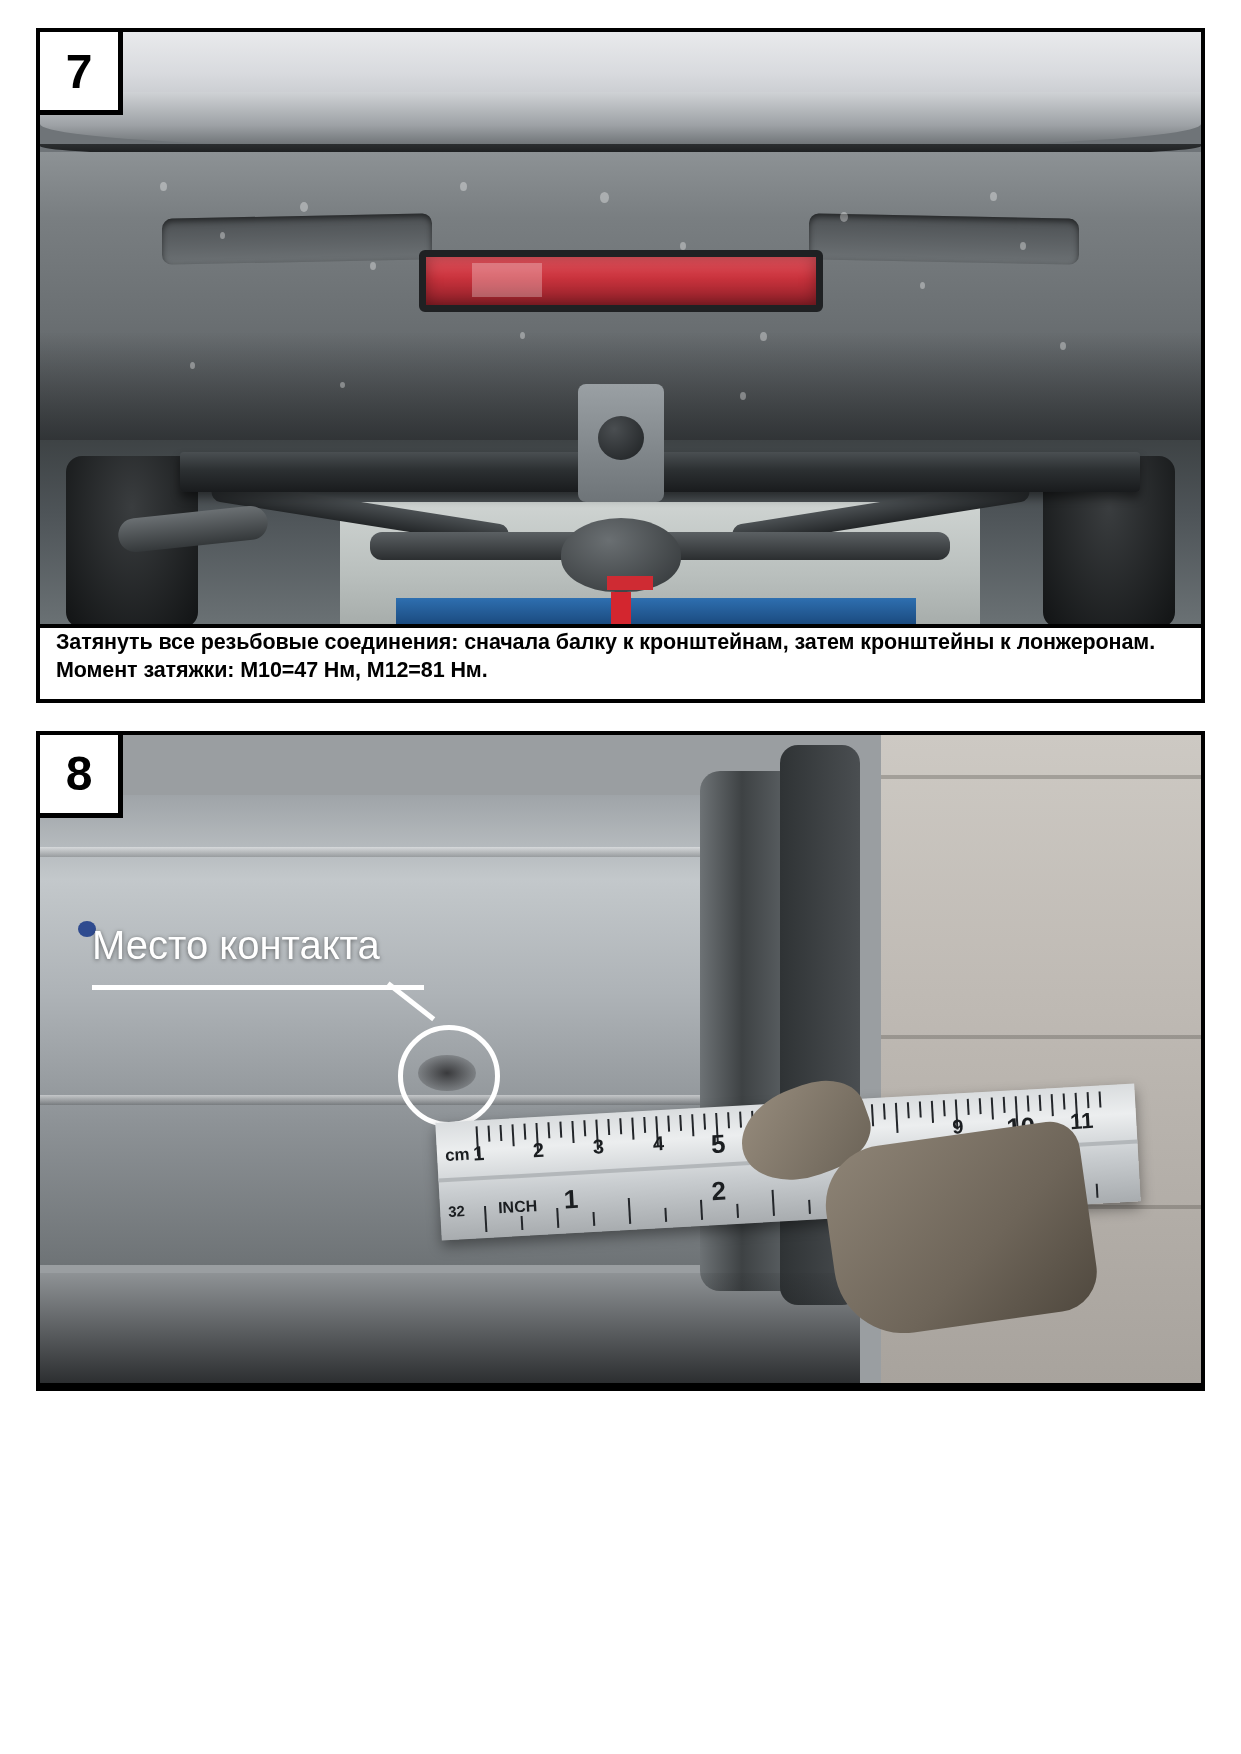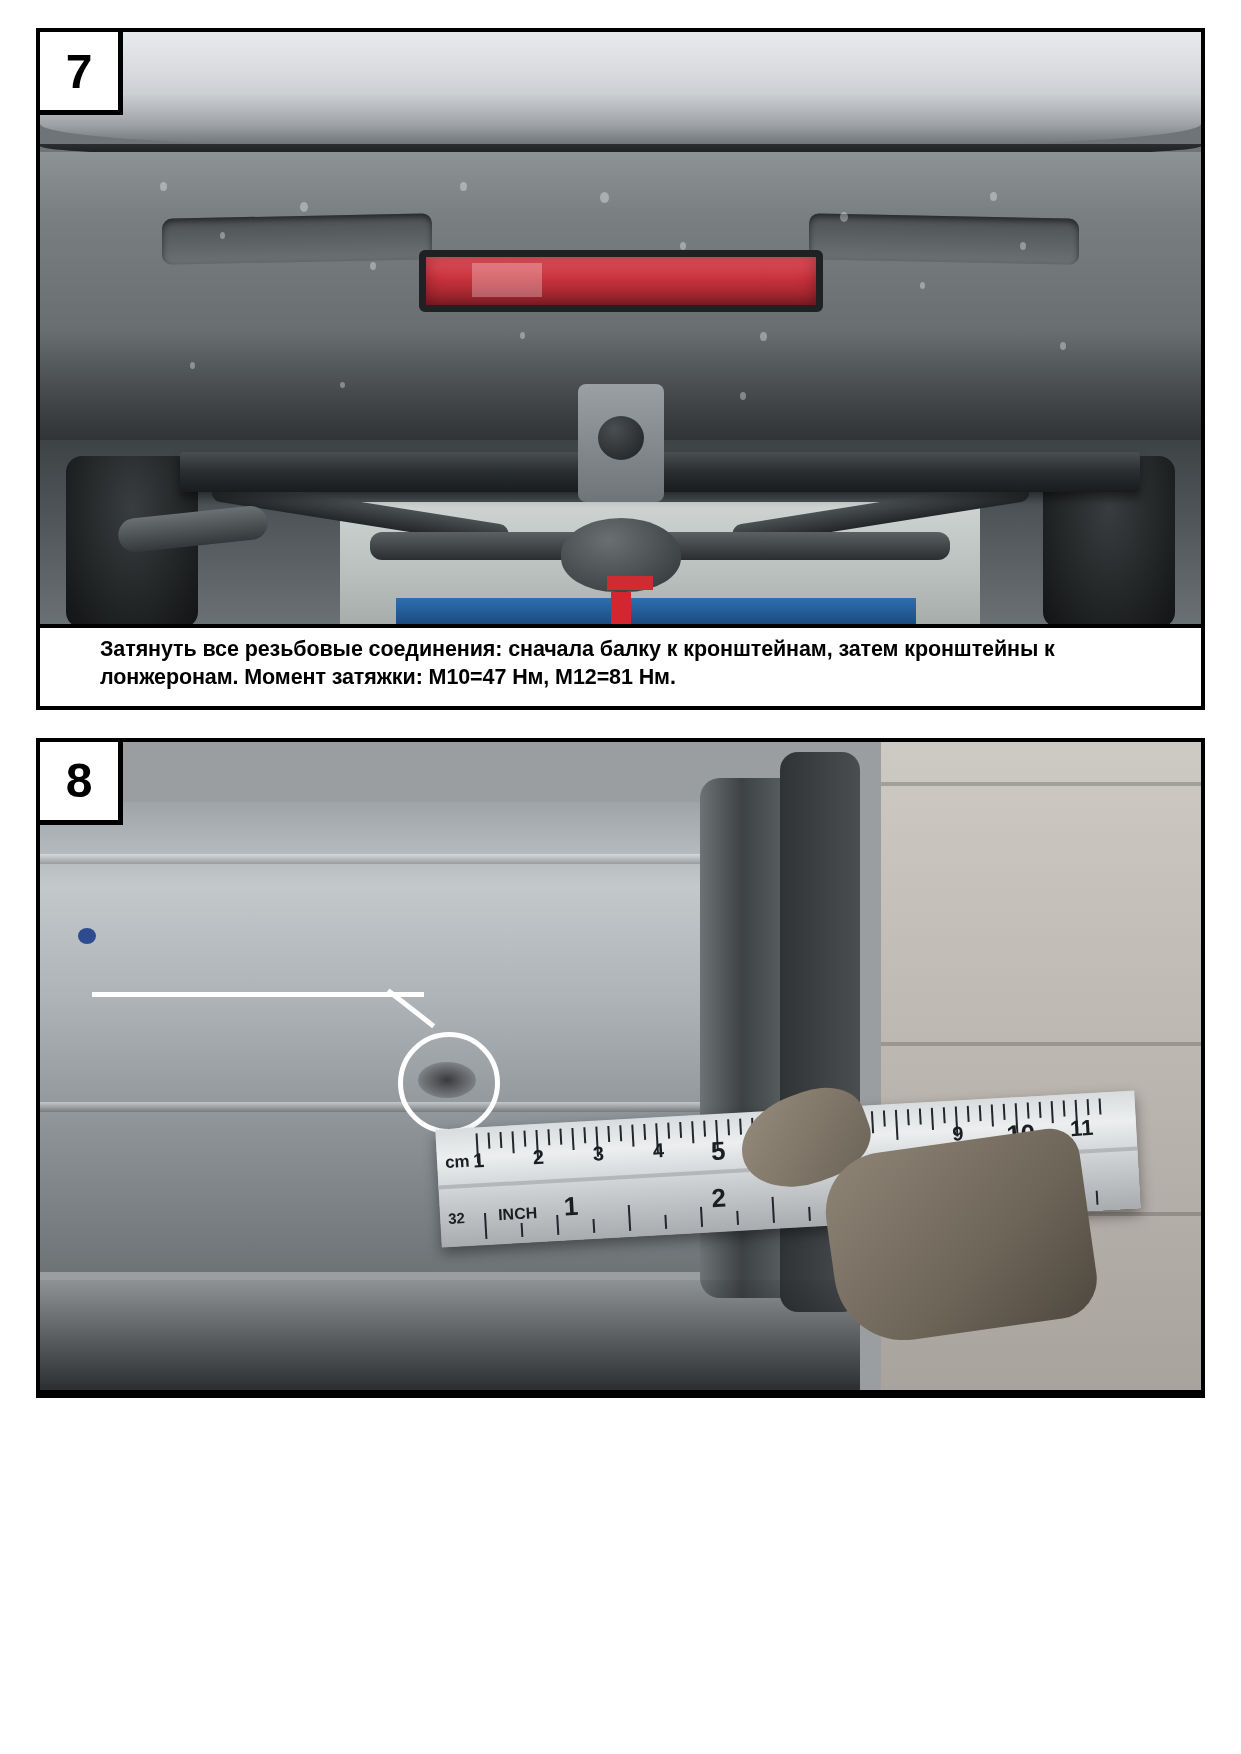--- a/index.html
+++ b/index.html
@@ -50,27 +50,26 @@
     z-index: 40;
     display: flex;
     align-items: center;
     justify-content: center;
     font-size: 48px;
     font-weight: bold;
     color: #000;
     font-family: "Liberation Sans", sans-serif;
   }
   .caption {
-    padding: 7px 16px 14px 16px;
+    padding: 0 16px 14px 16px;
     font-size: 21.5px;
     font-weight: bold;
     line-height: 1.32;
     color: #000;
     letter-spacing: -0.1px;
-    margin-left: 44px;
   }
 
   
   .p1 { height: 592px; background: #6f7478; }
   .p1 .sky {
     position: absolute; left:0; top:0; width:100%; height:92px;
     background: linear-gradient(180deg,#e9eaec 0%, #d8dade 45%, #b9bcc0 100%);
   }
   .p1 .bodyedge {
     position:absolute; left:0; top:60px; width:100%; height:60px;
@@ -342,20 +341,21 @@
       </div>
       <div class="cap"></div>
       <div class="cap2"></div>
       <div class="darkzone"></div>
 
       <div class="contact-smudge"></div>
       <div class="contact-circle"></div>
       <div class="leader"></div>
       <div class="leader-diag"></div>
       <div class="blue-dot"></div>
+      <div class="contact-label">Место контакта</div>
 
       <div class="ruler">
         <div class="mid"></div>
         <div class="ticks">
           <div class="tk" style="left:40px;height:30px;"></div>
           <div class="tk" style="left:52px;height:16px;"></div>
           <div class="tk" style="left:64px;height:16px;"></div>
           <div class="tk" style="left:76px;height:22px;"></div>
           <div class="tk" style="left:88px;height:16px;"></div>
           <div class="tk" style="left:100px;height:30px;"></div>

